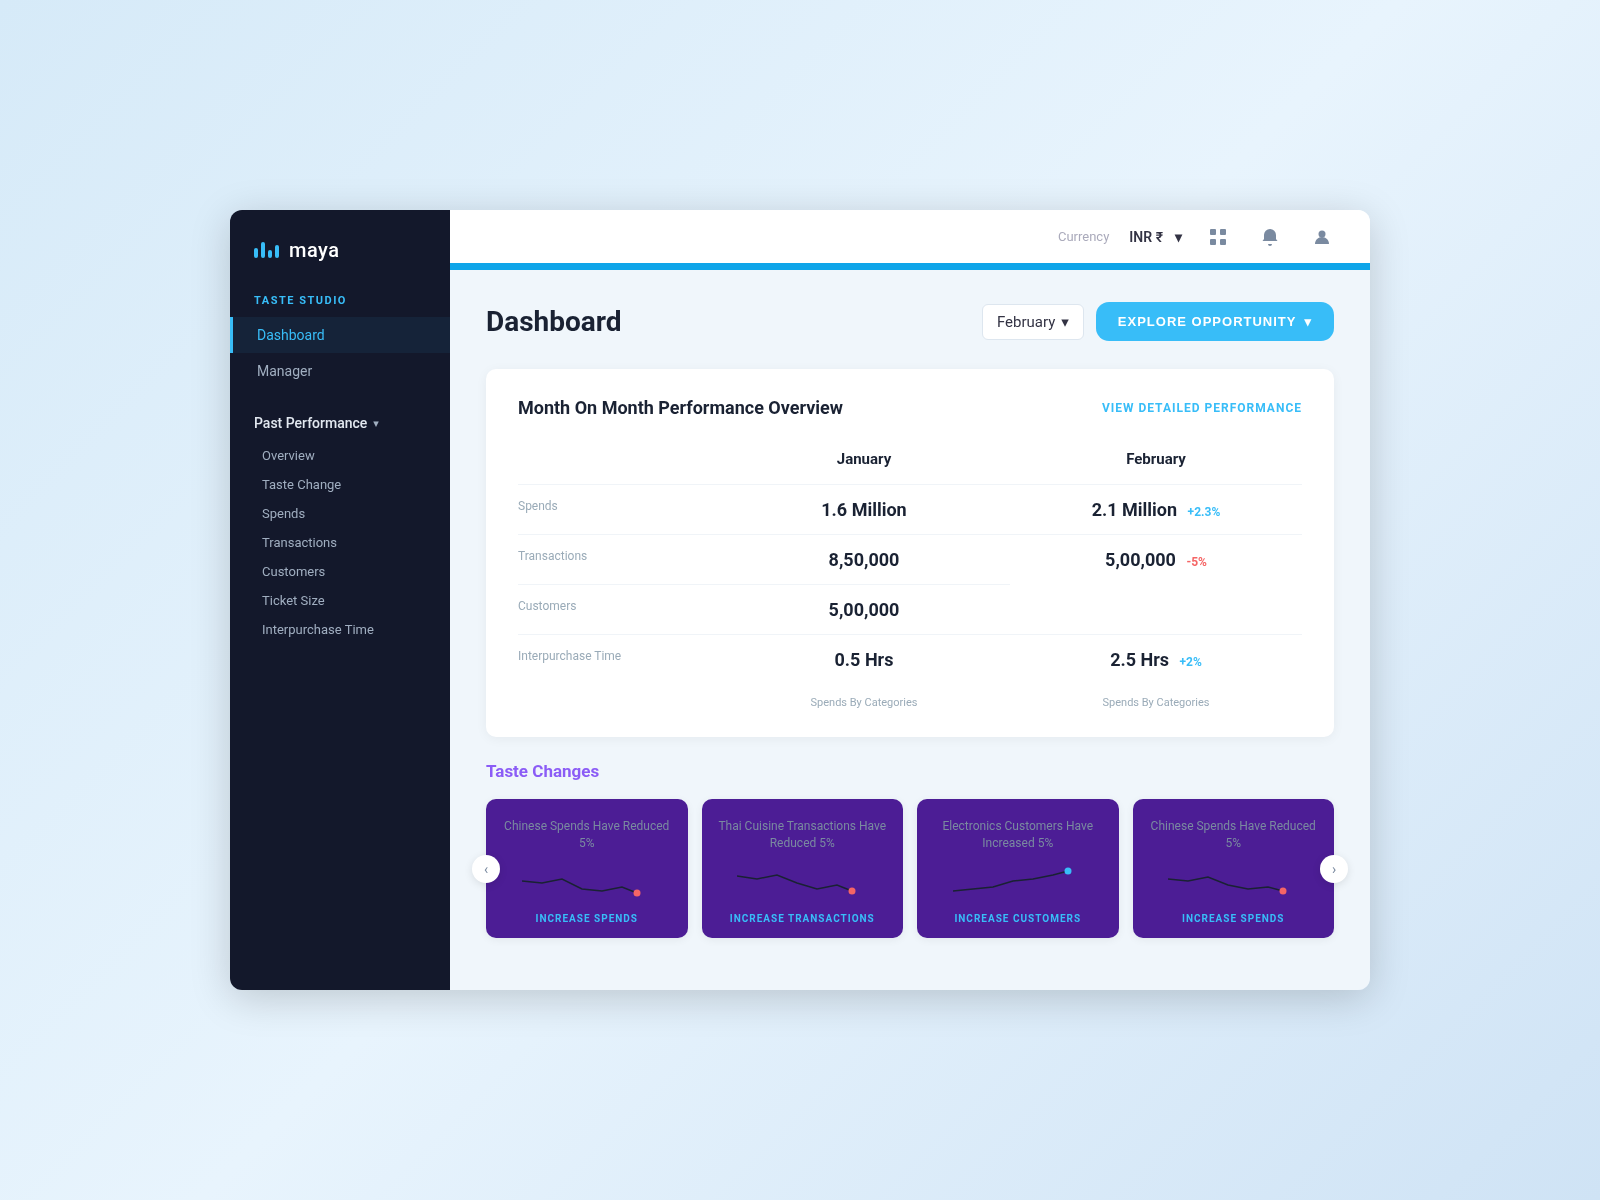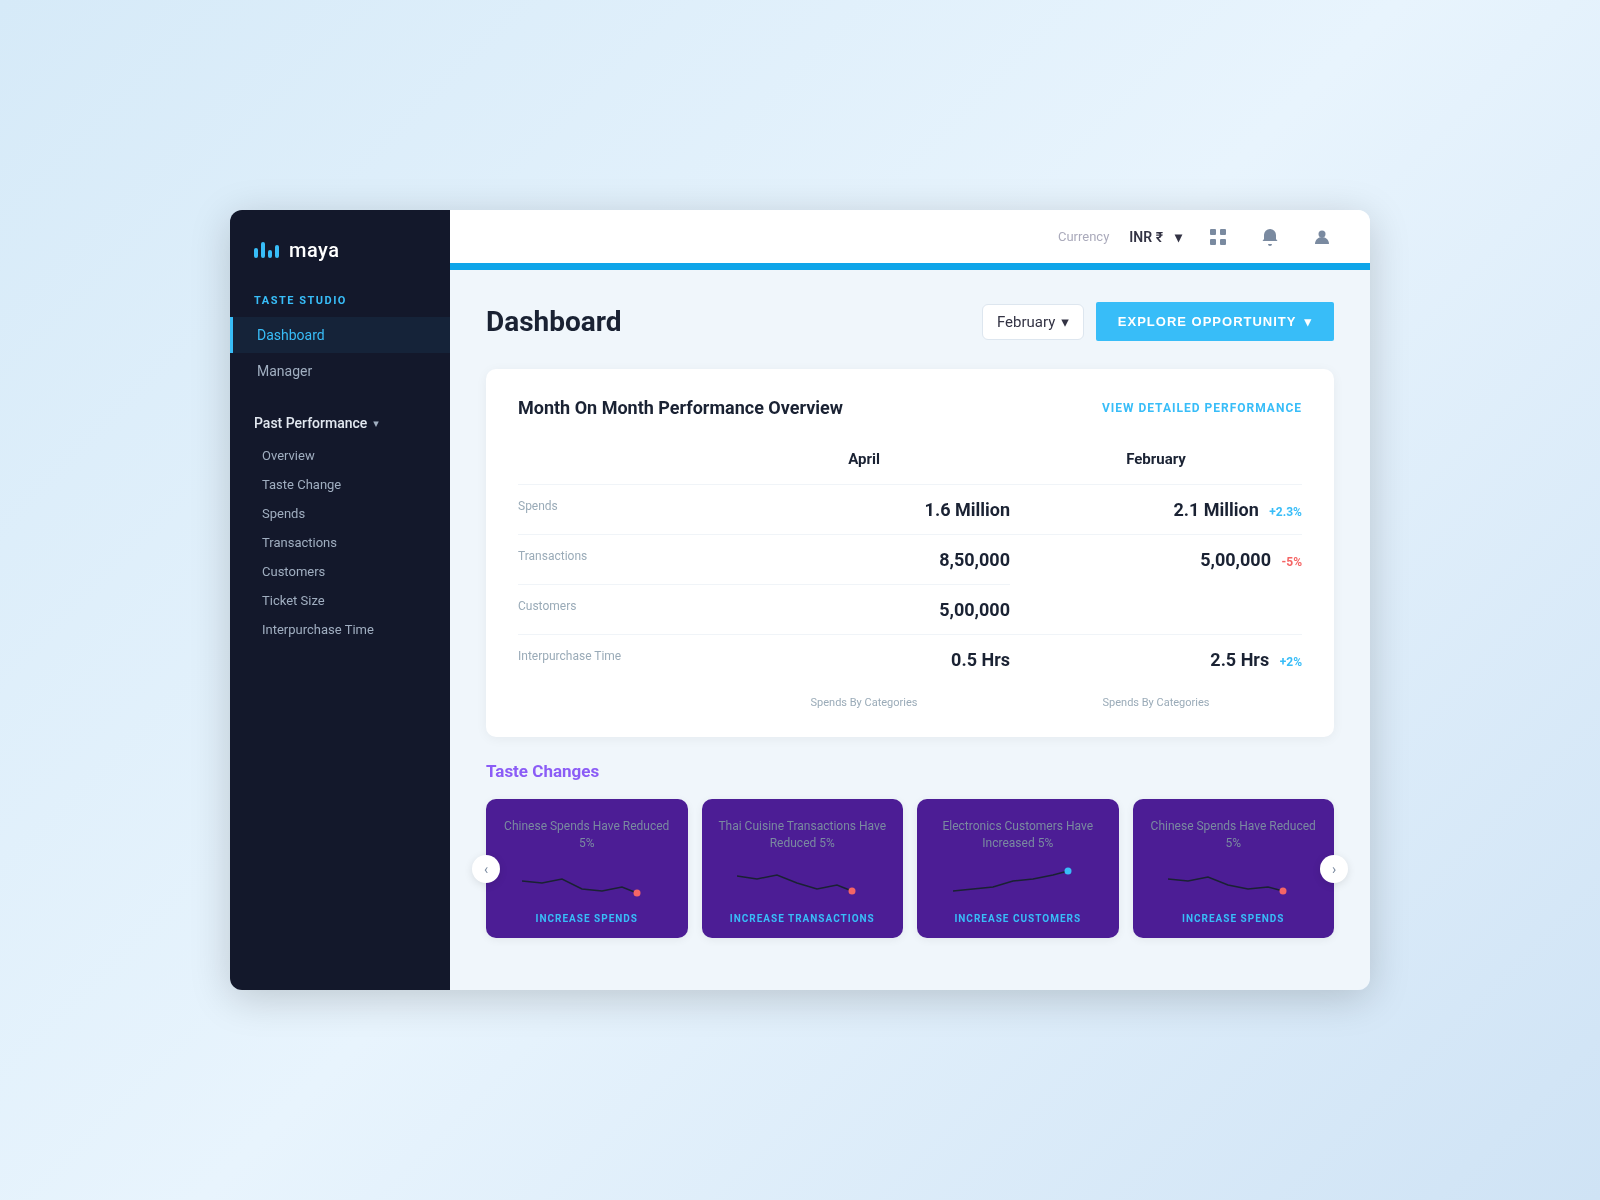--- a/index.html
+++ b/index.html
@@ -178,21 +178,21 @@
       border: 1px solid #dde6ef;
       background: #fff;
     }
     .explore-btn {
       background: #38bdf8;
       color: #fff;
       font-size: 13px;
       font-weight: 700;
       letter-spacing: 1px;
       padding: 12px 22px;
-      border-radius: 2px;
+      border-radius: 13px;
       display: flex;
       align-items: center;
       gap: 8px;
       cursor: pointer;
       border: none;
       text-transform: uppercase;
       justify-content: center;
     }
 
     
@@ -233,21 +233,21 @@
       font-size: 15px;
       font-weight: 700;
       color: #1a2233;
       padding: 0 0 16px 0;
       text-align: center;
     }
     .perf-col-header:first-child { text-align: left; }
     .perf-cell {
       padding: 14px 0;
       border-top: 1px solid #f0f4f8;
-      text-align: right;
+      text-align: center;
     }
     .perf-cell:first-child { text-align: left; }
     .perf-label {
       font-size: 12px;
       color: #9aabb8;
       margin-bottom: 3px;
     }
     .perf-value {
       font-size: 18px;
       font-weight: 700;
@@ -413,21 +413,21 @@
       </div>
 
       <div class="card">
         <div class="card-header">
           <span class="card-title">Month On Month Performance Overview</span>
           <span class="view-link">VIEW DETAILED PERFORMANCE</span>
         </div>
 
         <div style="display: grid; grid-template-columns: 200px 1fr 1fr; margin-bottom: 0;">
           <div></div>
-          <div class="perf-col-header">April</div>
+          <div class="perf-col-header">January</div>
           <div class="perf-col-header">February</div>
         </div>
 
         <div class="perf-table">
           <div class="perf-cell">
             <div class="perf-label">Spends</div>
           </div>
           <div class="perf-cell">
             <div class="perf-value">1.6 Million</div>
           </div>

